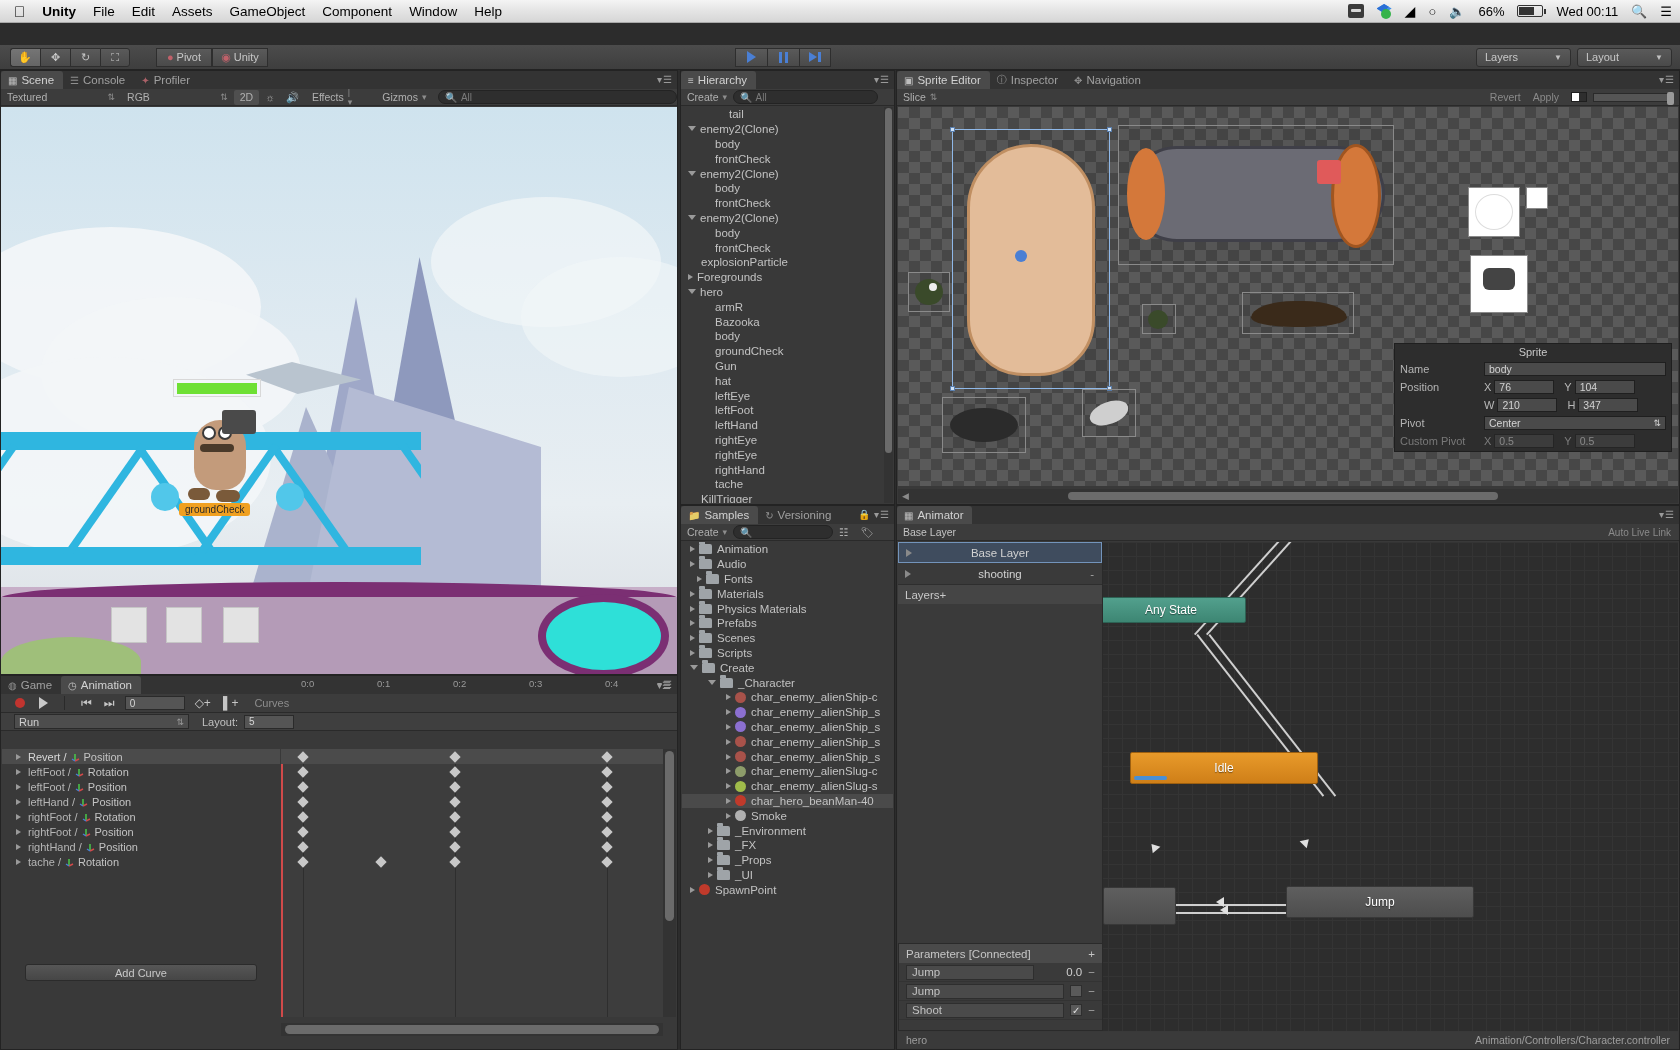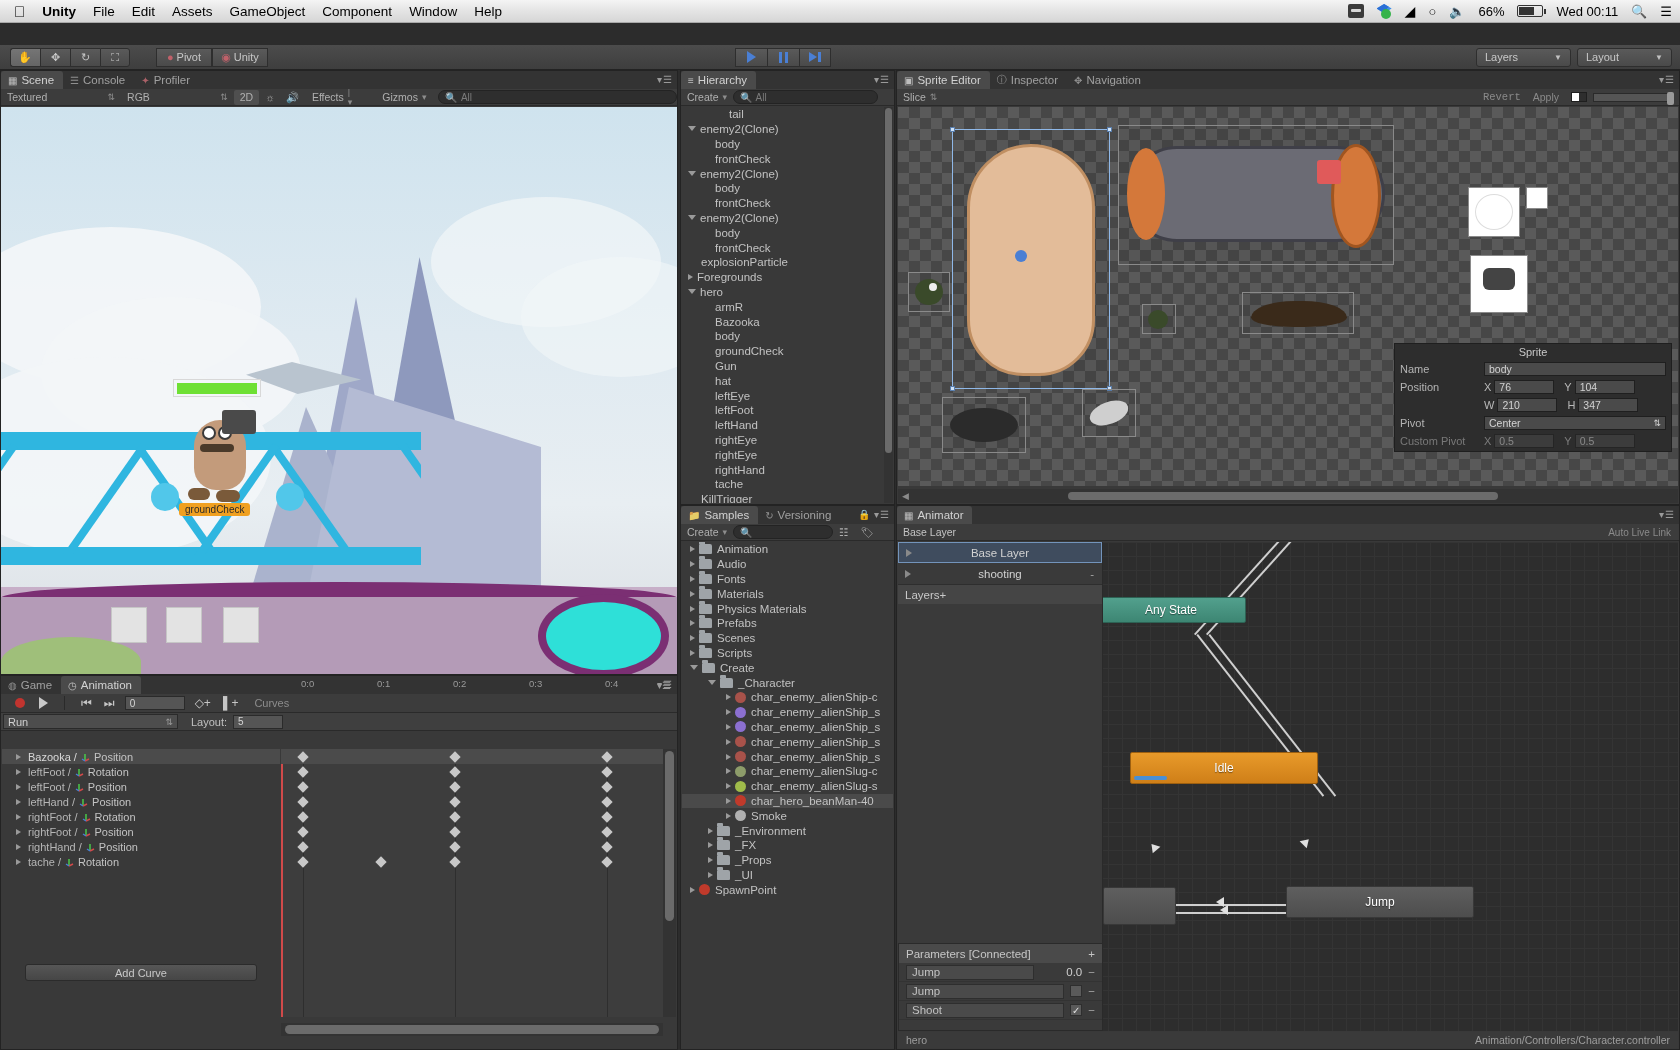--- a/index.html
+++ b/index.html
@@ -123,21 +123,21 @@
   
   #anim-panel { left:0; top:675px; width:678px; height:375px; }
   .anim-toolbar { height:19px; background:#3c3c3c; border-bottom:1px solid #2a2a2a; display:flex; align-items:center; }
   .recdot { width:10px;height:10px;border-radius:50%;background:#c1342f; margin:0 14px 0 14px;}
   .playtri { width:0;height:0;border-left:9px solid #c9c9c9;border-top:6px solid transparent;border-bottom:6px solid transparent; margin-right:16px;}
   .framebtn { color:#c6c6c6; font-size:12px; padding:0 6px;}
   .framefield { width:60px;height:14px;background:#555;border:1px solid #2a2a2a;color:#d6d6d6;font-size:10px;display:flex;align-items:center;padding-left:4px;margin:0 4px;}
   .curvestab { color:#8c8c8c; font-size:11px; margin-left:10px;}
   .anim-sub { height:18px; background:#3f3f3f; border-bottom:1px solid #2a2a2a; display:flex; align-items:center; font-size:11px;}
   .clipsel { width:175px; height:15px; background:#4d4d4d; border:1px solid #2a2a2a; display:flex; align-items:center;
-             justify-content:space-between; padding:0 4px; color:#cfcfcf; font-size:11px; margin-left:2px;}
+             justify-content:space-between; padding:0 4px; color:#cfcfcf; font-size:11px; margin-left:13px;}
   .samplesfield { width:50px;height:14px;background:#555;border:1px solid #2a2a2a;color:#d6d6d6;font-size:10px;display:flex;align-items:center;padding-left:4px;}
   .curve-row { height:15px; display:flex; align-items:center; font-size:11px; color:#9d9d9d; padding-left:14px; gap:4px;}
   .curve-row.sel { background:#4b4b4b; color:#d6d6d6; }
   .curve-row .foldarrow { width:0;height:0;border-left:5px solid #9a9a9a;border-top:3.5px solid transparent;border-bottom:3.5px solid transparent; margin-right:3px;}
   .curve-row .propname { color:#c3c3c3; }
   .curve-row .vicon { display:inline-block; width:9px;height:9px; position:relative;}
   .addcurve { position:absolute; left:24px; bottom:68px; width:232px; height:17px;
      background:linear-gradient(to bottom,#565656,#464646); border:1px solid #2b2b2b; border-radius:3px;
      display:flex; align-items:center; justify-content:center; color:#c8c8c8; font-size:11px; }
   .keydiamond { width:8px;height:8px;background:#c8c8c8;transform:rotate(45deg);}
@@ -439,21 +439,21 @@
         <span>Run</span>
         <span style="font-size:9px;color:#9a9a9a;">⇅</span>
       </div>
       <span style="margin-left:13px;color:#c0c0c0;">Layout:</span>
       <span class="samplesfield" style="margin-left:6px;">5</span>
     </div>
 
     <div style="position:absolute;left:1px;top:73px;width:278px;bottom:32px;overflow:hidden;" id="curve-list">
         <div class="curve-row sel">
           <span class="foldarrow"></span>
-          <span style="color: rgb(216, 216, 216);">Bazooka /</span>
+          <span style="color: rgb(216, 216, 216);">Revert /</span>
           <span class="vicon"><svg width="9" height="9">
               <line x1="4" y1="8" x2="4" y2="1" stroke="#4ad34a" stroke-width="1.4"></line>
               <line x1="4" y1="8" x2="8" y2="6" stroke="#d34a4a" stroke-width="1.4"></line>
               <line x1="4" y1="8" x2="1" y2="6" stroke="#4a7fd4" stroke-width="1.4"></line>
             </svg></span>
           <span class="propname">Position</span>
         </div>
         <div class="curve-row">
           <span class="foldarrow"></span>
           <span style="color: rgb(182, 182, 182);">leftFoot /</span>
@@ -743,21 +743,21 @@
         <div class="tree-row" style="padding-left: 8px;">
           <span class="fold "></span>
           <span class="folder-ic"></span>
           <span>Animation</span>
         </div>
         <div class="tree-row" style="padding-left: 8px;">
           <span class="fold "></span>
           <span class="folder-ic"></span>
           <span>Audio</span>
         </div>
-        <div class="tree-row" style="padding-left: 8px;">
+        <div class="tree-row" style="padding-left: 15px;">
           <span class="fold "></span>
           <span class="folder-ic"></span>
           <span>Fonts</span>
         </div>
         <div class="tree-row" style="padding-left: 8px;">
           <span class="fold "></span>
           <span class="folder-ic"></span>
           <span>Materials</span>
         </div>
         <div class="tree-row" style="padding-left: 8px;">
@@ -878,21 +878,21 @@
         <span>Navigation</span>
       </div>
       <span class="opts">▾☰</span>
     </div>
     <div class="subbar">
       <div class="sb-item">
         <span>Slice</span>
         <span class="sb-sep">⇅</span>
       </div>
       <span style="flex:1"></span>
-      <div class="sb-item" style="color:#8a8a8a;font-family:Liberation Mono, monospace;">Revert</div>
+      <div class="sb-item" style="color:#8a8a8a;">Revert</div>
       <div class="sb-item" style="color:#8a8a8a;">Apply</div>
       <div class="sb-item">
         <span style="display:inline-block;width:16px;height:10px;background:linear-gradient(to right,#fff 50%,#2e2e2e 50%);border:1px solid #1f1f1f;"></span>
       </div>
       <div style="width:80px;height:9px;background:#555;border:1px solid #2a2a2a;margin-right:6px;position:relative;">
         <span style="position:absolute;right:-2px;top:-2px;width:7px;height:13px;background:#9a9a9a;border-radius:2px;"></span>
       </div>
     </div>
 
     <div class="sprite-canvas">

